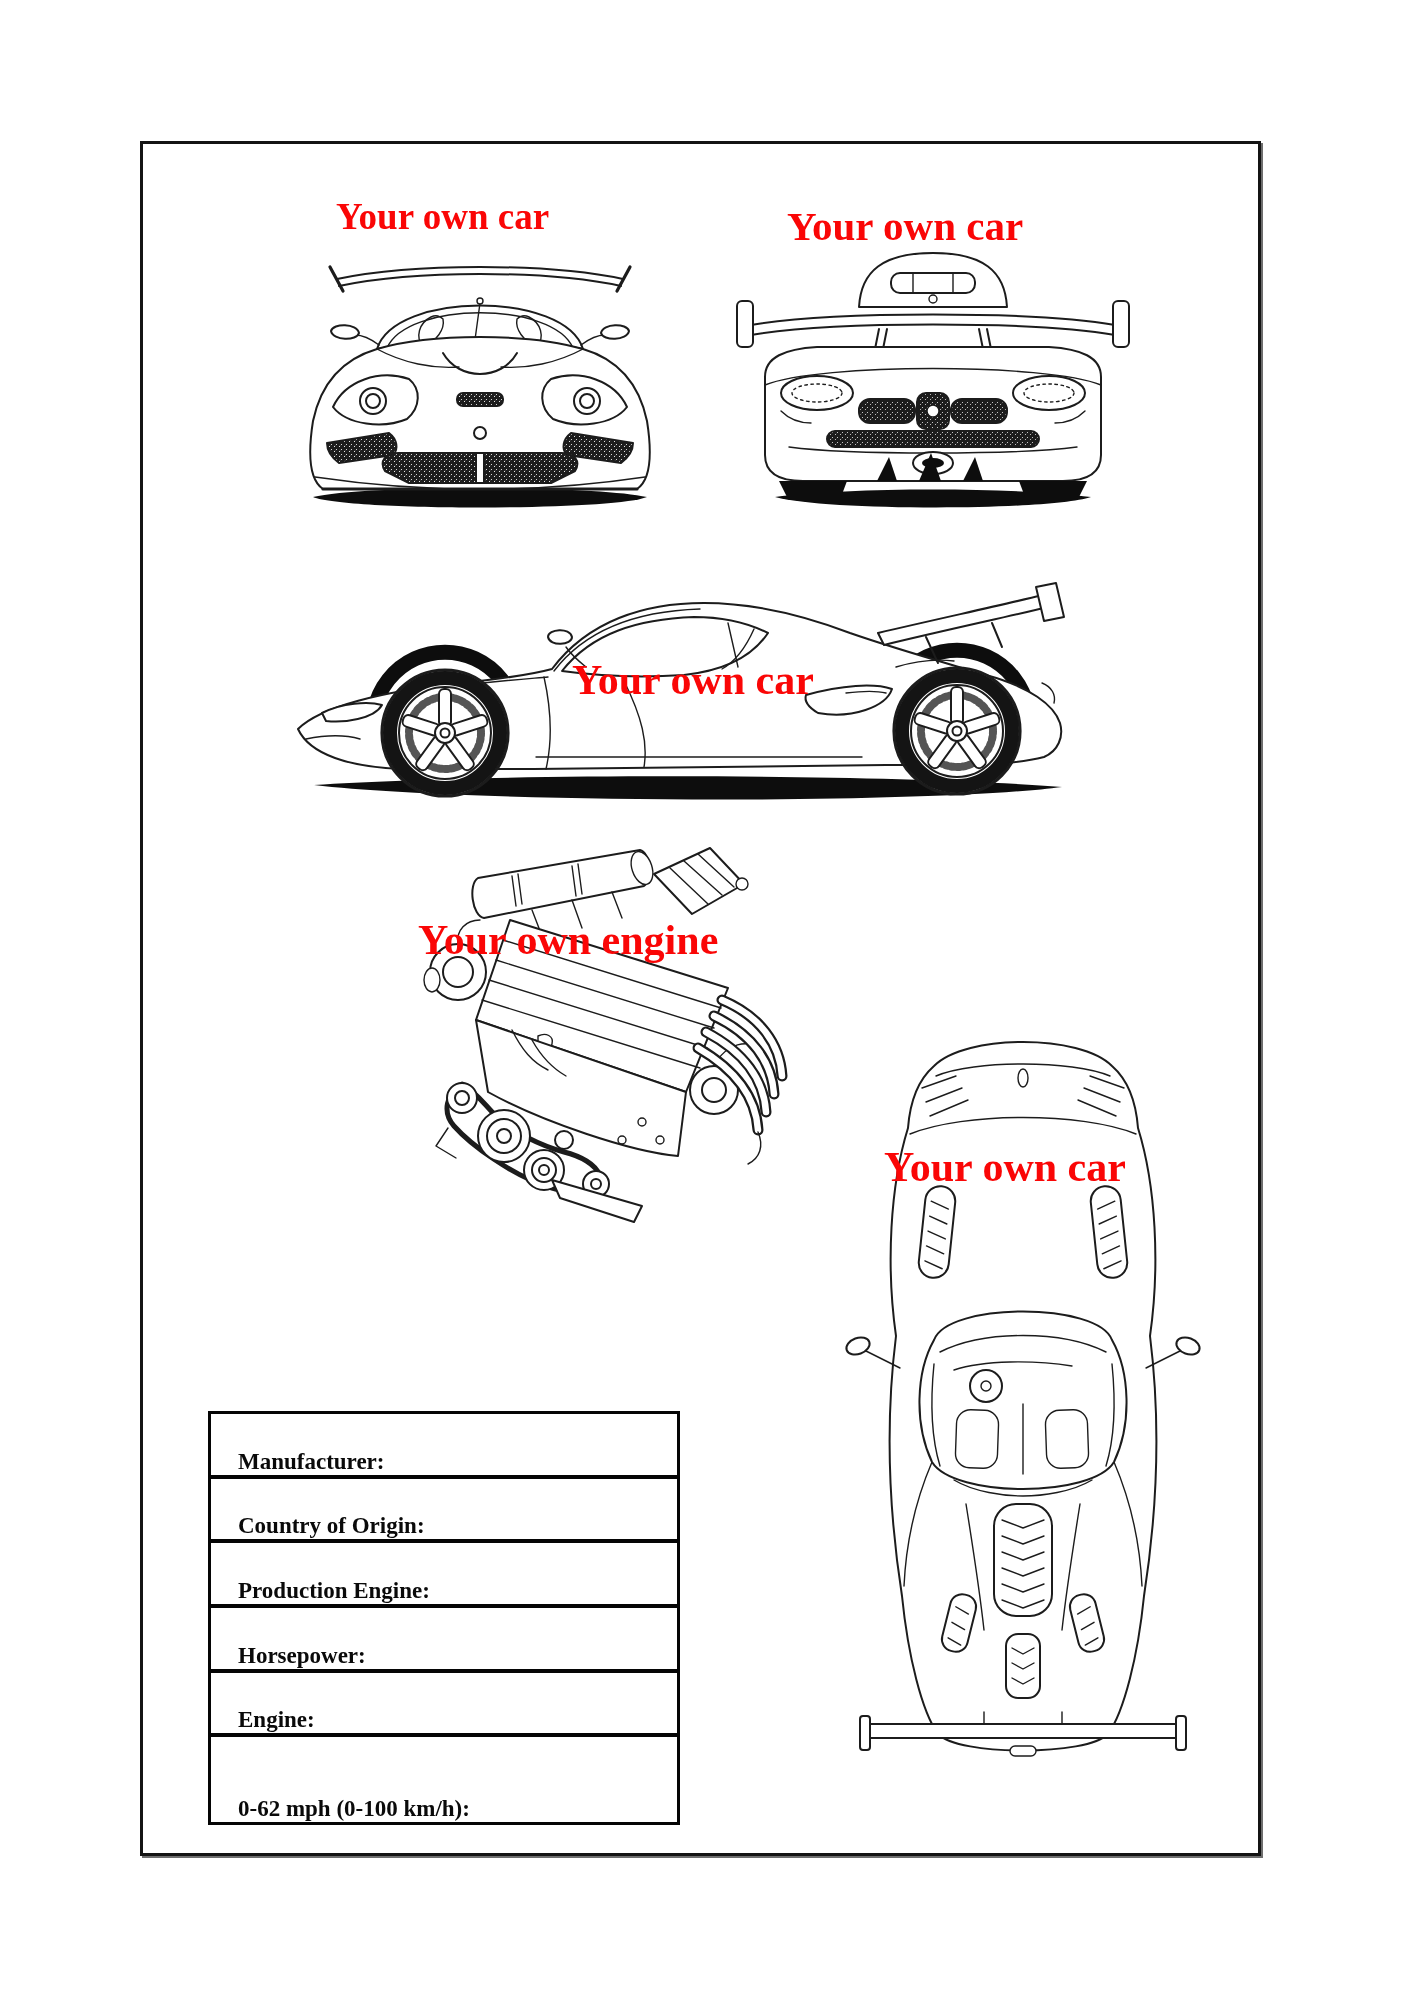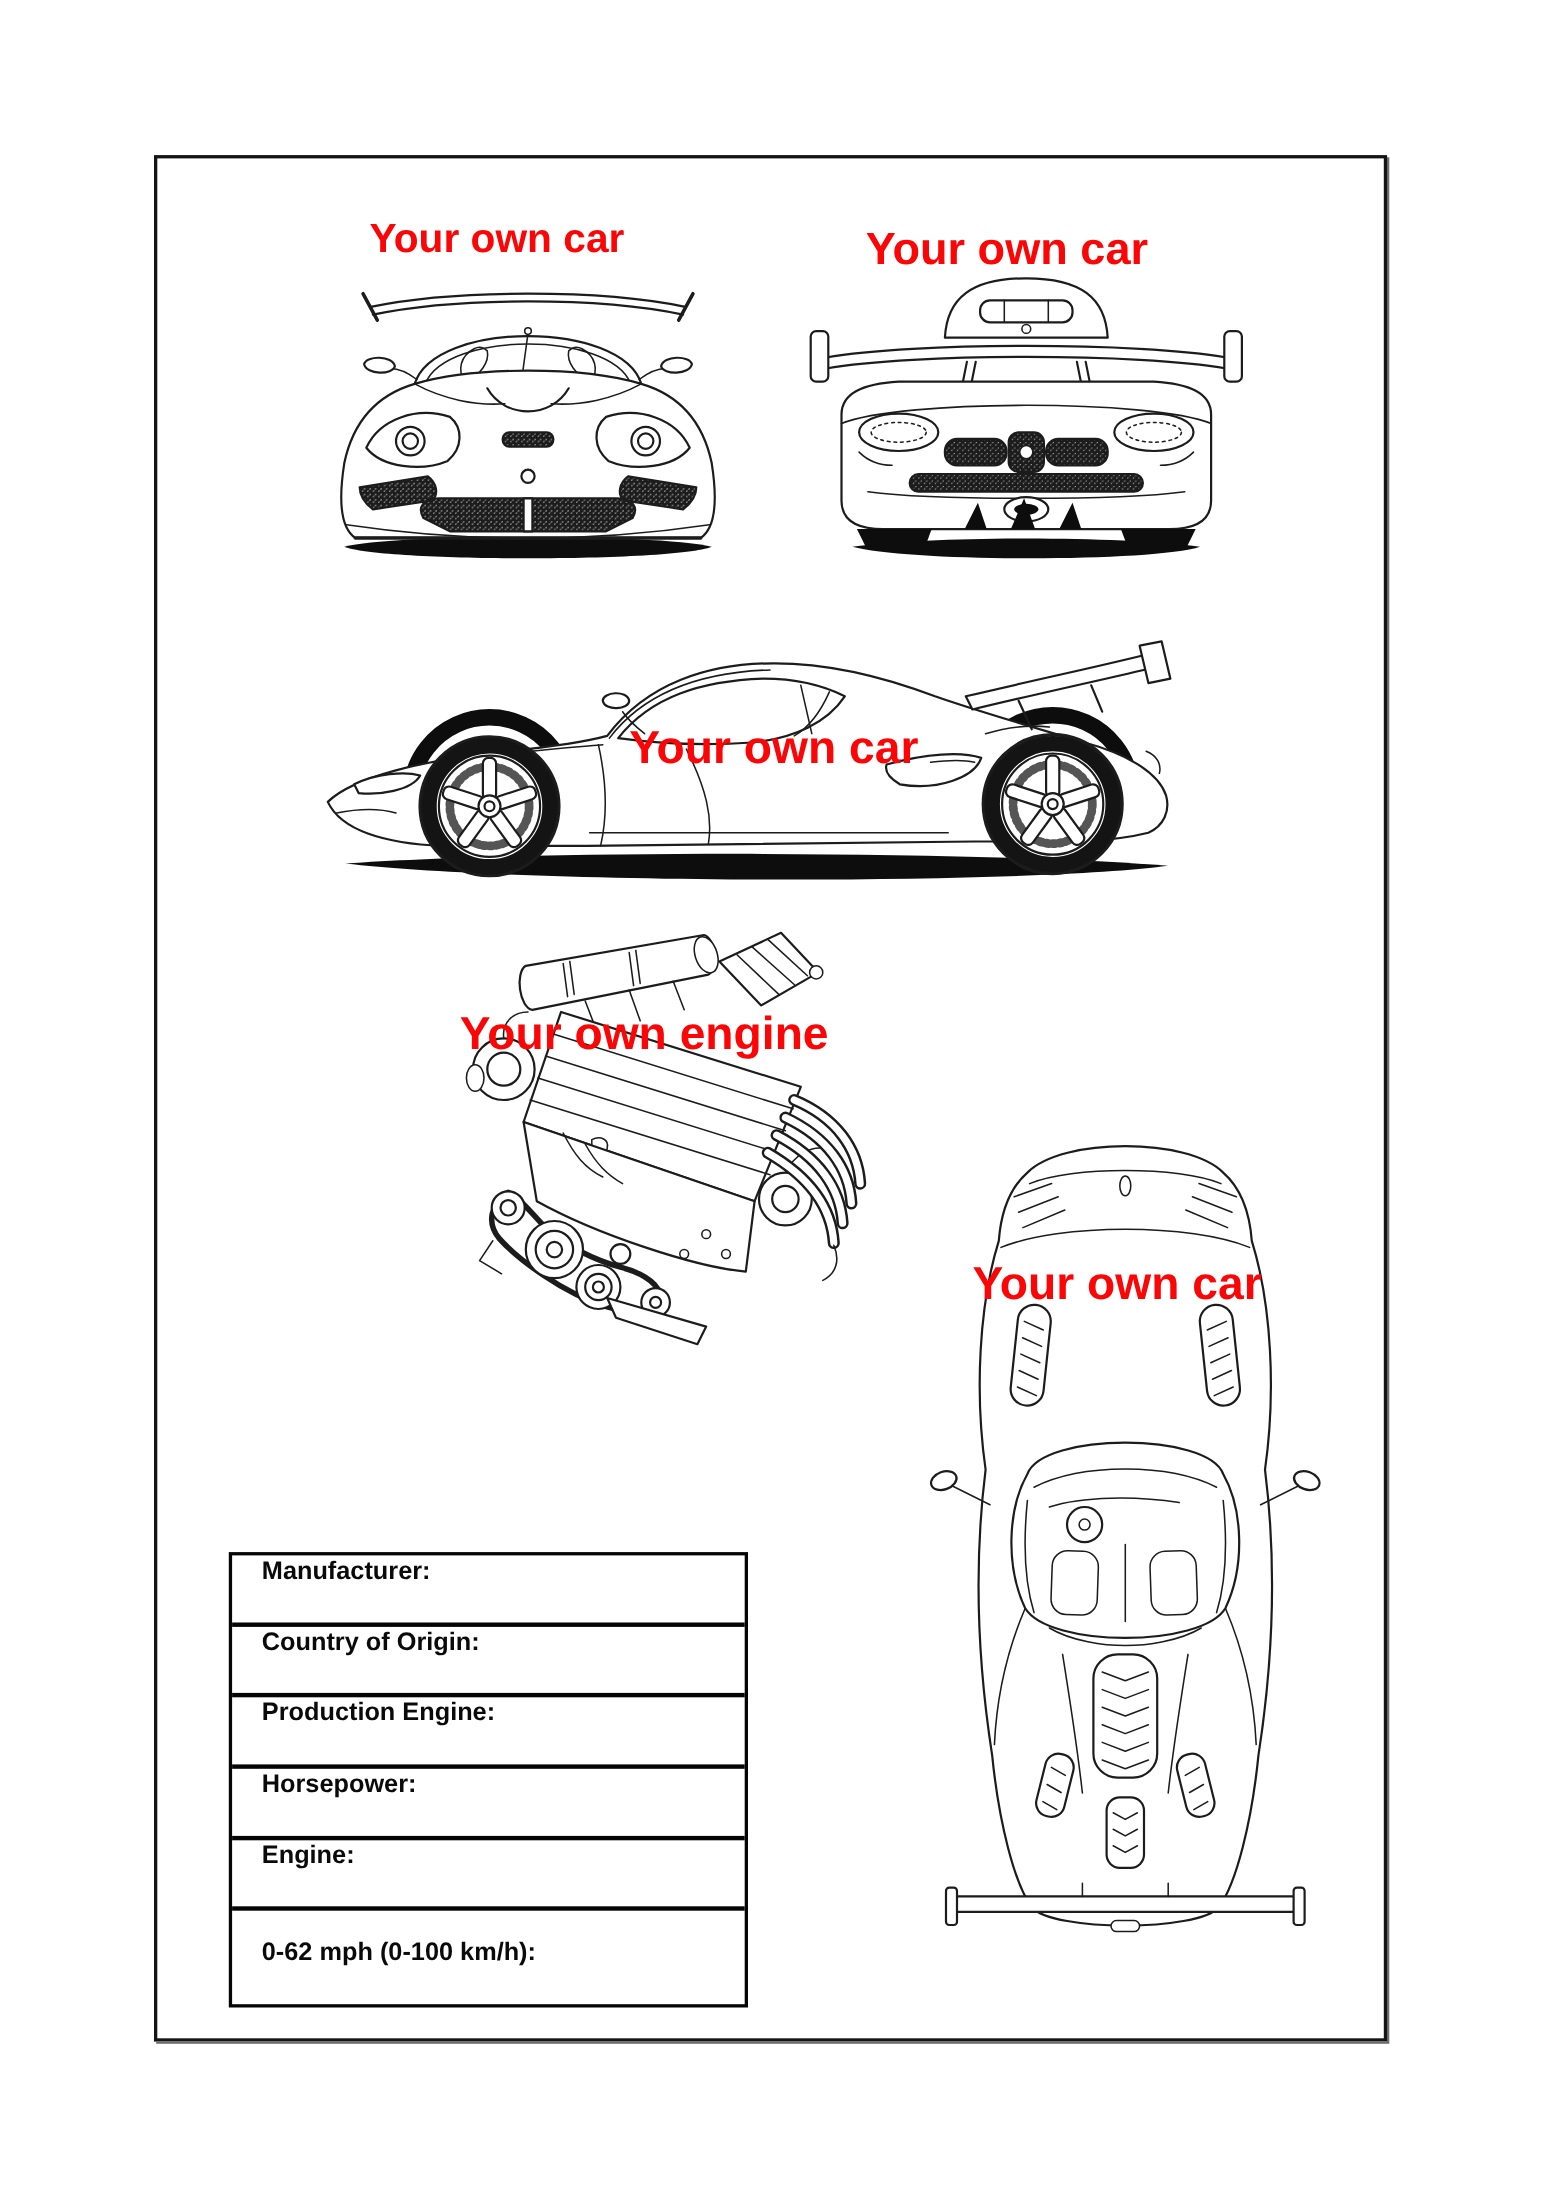--- a/index.html
+++ b/index.html
@@ -1,17 +1,17 @@
 <!DOCTYPE html>
 <html><head>
 <meta charset="utf-8">
 <style>
   html,body { margin:0; padding:0; background:#ffffff; }
   #canvas { position:relative; width:1414px; height:2000px; background:#ffffff;
-            font-family:Liberation Sans, sans-serif; overflow:hidden; }
+            font-family:Liberation Serif, serif; overflow:hidden; }
 
   .page-border { position:absolute; left:140px; top:141px; width:1115px; height:1709px;
                  border:3px solid #141414; box-shadow:2px 2px 0 #6e6e6e; box-sizing:content-box; }
 
   .abs { position:absolute; }
 
   .red-label { position:absolute; font-weight:700; color:#fa0606; line-height:1;
                white-space:nowrap; letter-spacing:0; }
   .vertical { writing-mode:vertical-rl; text-orientation:mixed; }
 
@@ -23,21 +23,21 @@
   .art .wt { stroke:#ffffff; stroke-width:6.5; fill:none; }
   .art .ot { stroke-width:11; }
   .art .t  { stroke-width:1.4; }
   .art .th { stroke-width:3.2; }
   .art .dash { stroke-dasharray:2.5 3.5; }
 
   
   .spec-table { position:absolute; left:208px; top:1411px; width:472px; height:414px;
                 border:3px solid #050505; display:flex; flex-direction:column;
                 box-sizing:border-box; background:#ffffff; }
-  .spec-row { flex:1; display:flex; align-items:flex-start; padding-left:27px;
+  .spec-row { flex:1; display:flex; align-items:flex-end; padding-left:27px;
               border-bottom:4px solid #050505; box-sizing:border-box;
               font-weight:700; font-size:23px; color:#0a0a0a; }
   .spec-row:last-child { border-bottom:none;margin-top:24px; }
   .spec-row:nth-child(2), .spec-row:nth-child(5) { }
 </style>
 </head>
 <body>
 
 <div id="canvas">
 

